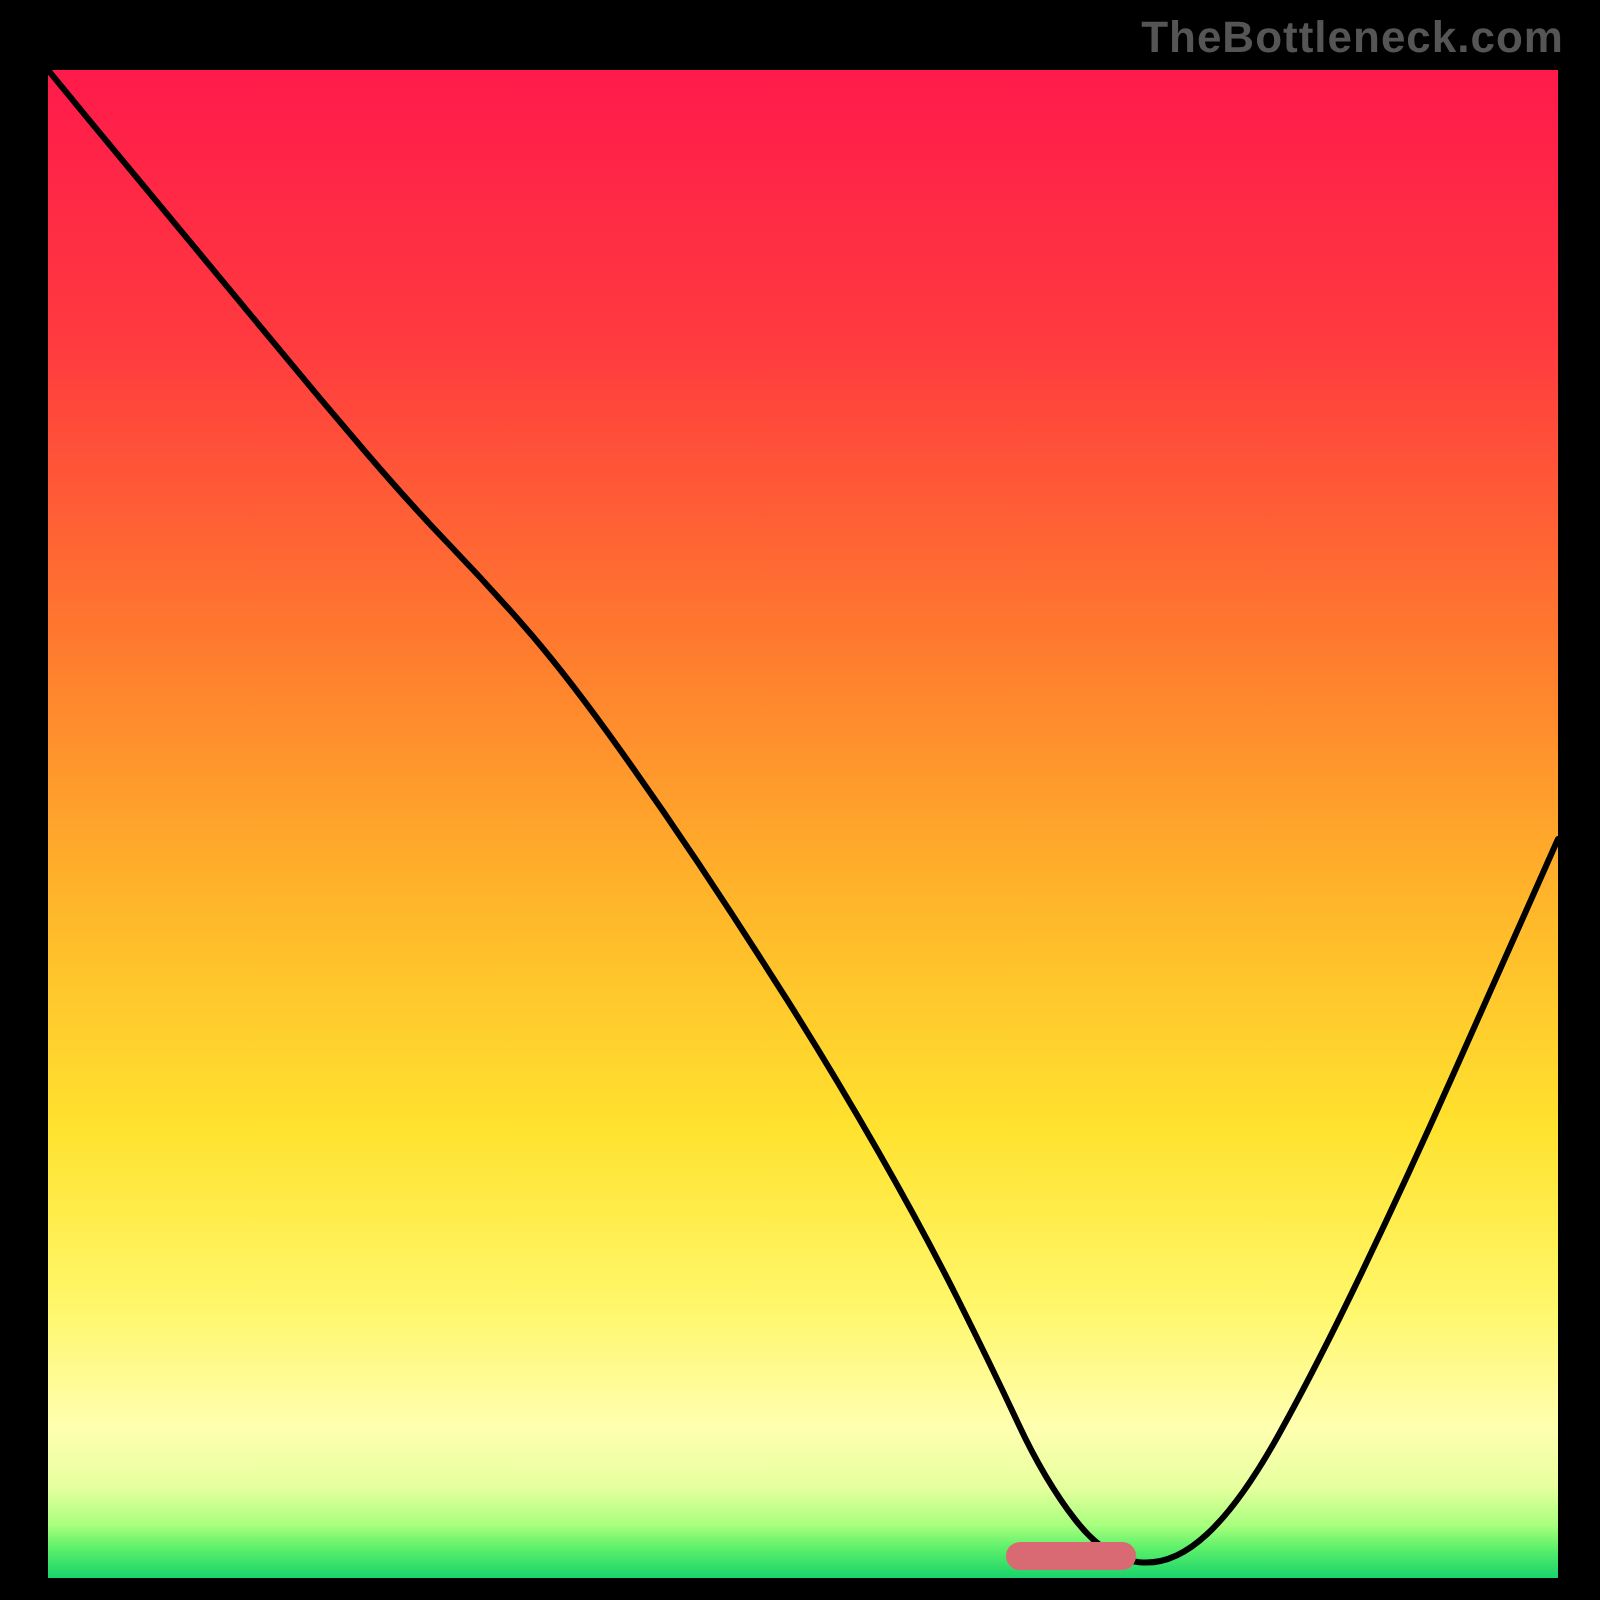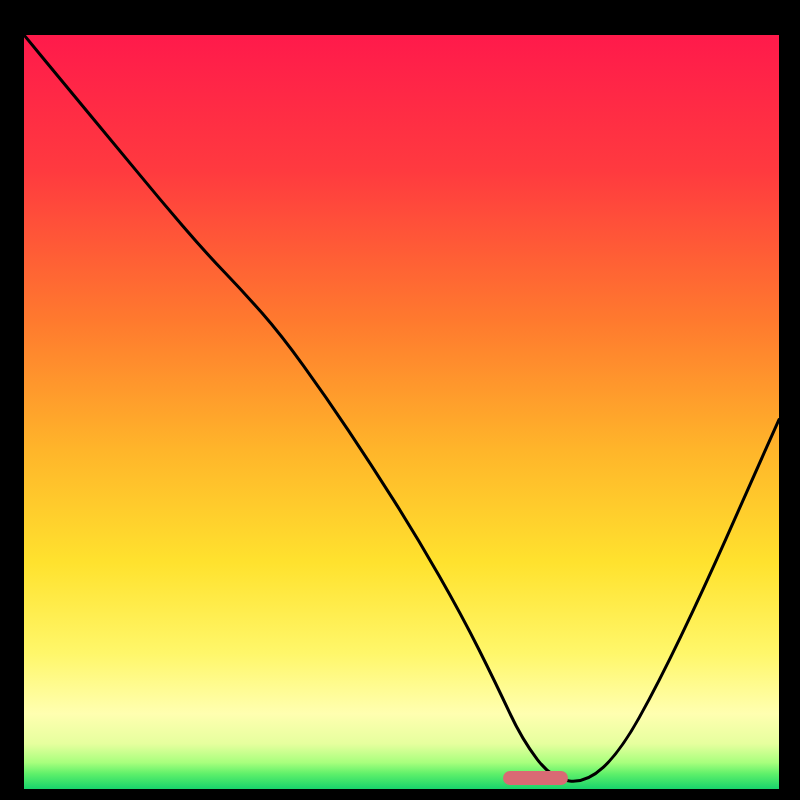--- a/index.html
+++ b/index.html
@@ -54,20 +54,21 @@
     background: #d96a74;
     border-radius: 999px;
     z-index: 4;
   }
 </style>
 </head>
 <body>
 
 <div class="container">
 
+  <div class="watermark">TheBottleneck.com</div>
 
   <div class="plot-frame" style="left: 21px; top: 32px; width: 761px; height: 760px;">
 
     <div class="gradient-bg" style="background: linear-gradient(rgb(255, 26, 75) 0%, rgb(255, 58, 63) 18%, rgb(255, 122, 46) 38%, rgb(255, 181, 42) 55%, rgb(255, 226, 46) 70%, rgb(255, 247, 106) 82%, rgb(255, 255, 176) 90%, rgb(230, 255, 158) 94%, rgb(168, 255, 125) 96.5%, rgb(94, 240, 106) 98%, rgb(24, 211, 107) 100%);"></div>
 
     <svg class="curve-layer" viewBox="0 0 1000 1000" preserveAspectRatio="none">
       <path fill="none" stroke="#000000" stroke-width="4" stroke-linecap="round" stroke-linejoin="round" d="M 0.00 0.00 Q 0.00 0.00 30.00 36.50 Q 60.00 73.00 90.00 109.00 Q 120.00 145.00 150.00 181.50 Q 180.00 218.00 210.00 253.00 Q 240.00 288.00 265.00 314.00 Q 290.00 340.00 315.00 368.50 Q 340.00 397.00 370.00 438.50 Q 400.00 480.00 430.00 525.00 Q 460.00 570.00 490.00 617.50 Q 520.00 665.00 550.00 717.50 Q 580.00 770.00 602.50 815.00 Q 625.00 860.00 642.50 897.50 Q 660.00 935.00 680.00 961.00 Q 700.00 987.00 722.50 989.50 Q 745.00 992.00 767.50 971.00 Q 790.00 950.00 815.00 905.00 Q 840.00 860.00 870.00 797.50 Q 900.00 735.00 930.00 667.50 Q 960.00 600.00 980.00 555.00 T 1000.00 510.00"></path>
     </svg>
 
     <div class="marker" style="width: 64.685px; height: 14px; left: 479.05px; bottom: 4px; background: rgb(217, 106, 116);"></div>

